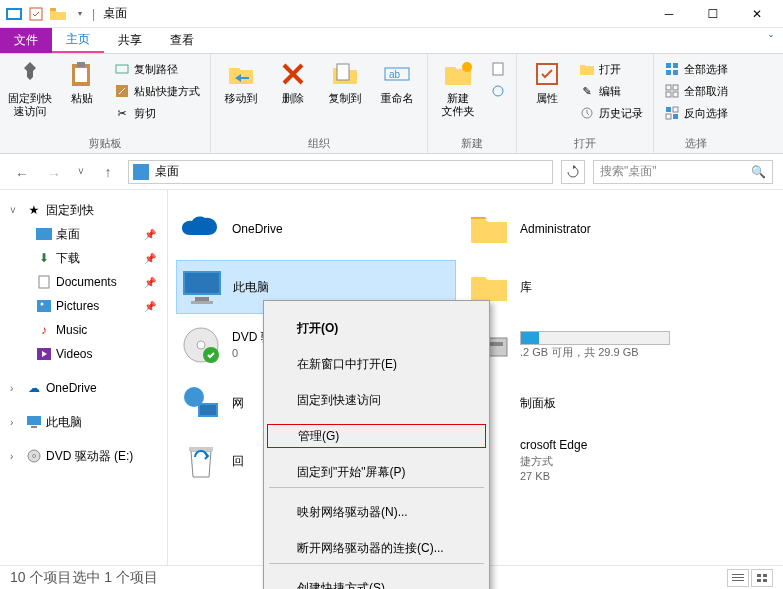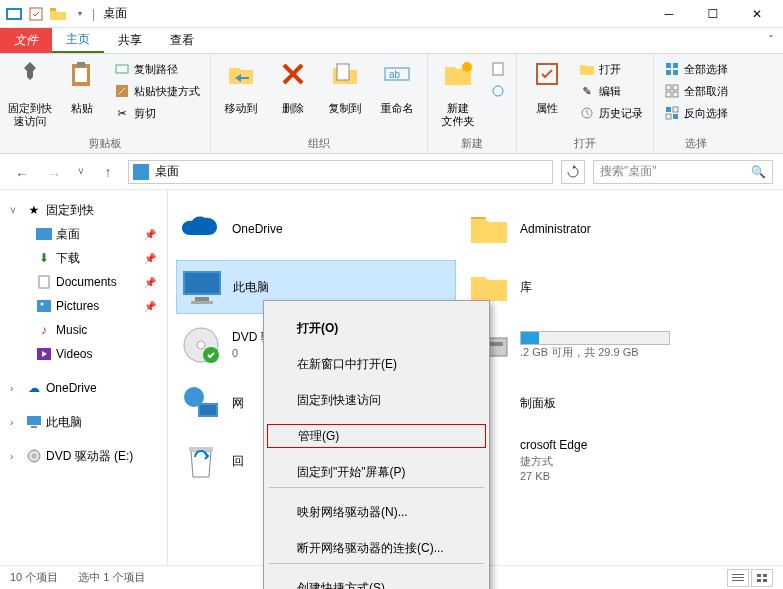--- a/index.html
+++ b/index.html
@@ -9,30 +9,30 @@
   .titlebar { height: 28px; display: flex; align-items: center; padding: 0 4px; border-bottom: 1px solid #e5e5e5; }
   .titlebar .qat { display: flex; align-items: center; gap: 2px; }
   .titlebar .qat .ic { width: 20px; height: 20px; display: flex; align-items: center; justify-content: center; }
   .titlebar .title { margin-left: 6px; }
   .titlebar .winbtns { margin-left: auto; display: flex; }
   .titlebar .winbtns div { width: 44px; height: 28px; display: flex; align-items: center; justify-content: center; font-size: 12px; }
 
   
   .ribtabs { height: 26px; display: flex; align-items: stretch; border-bottom: 1px solid #d9d9d9; position: relative; }
   .ribtabs .tab { padding: 0 14px; display: flex; align-items: center; font-size: 12px; }
-  .ribtabs .tab.file { background: #ef4444; color: #fff; font-style: italic; }
-  .ribtabs .tab.active { border-bottom: 2px solid #4d7c0f; color: #1979ca; }
+  .ribtabs .tab.file { background: #a21caf; color: #fff; }
+  .ribtabs .tab.active { border-bottom: 2px solid #ec4899; color: #1979ca; }
   .ribtabs .caret { margin-left: auto; padding: 0 10px; display:flex; align-items:center; color:#1979ca; }
 
   
   .ribbon { height: 100px; background: #f5f6f7; border-bottom: 1px solid #d9d9d9; display: flex; }
   .group { border-right: 1px solid #e0e0e0; padding: 4px 6px 2px; display:flex; flex-direction:column; }
   .group .controls { flex:1; display:flex; align-items:flex-start; gap:4px; }
   .group .label { text-align:center; font-size:11px; color:#666; padding-top:2px; }
-  .bigbtn { width:48px; display:flex; flex-direction:column; align-items:center; gap:12px; font-size:11px; text-align:center; line-height:1.2; }
+  .bigbtn { width:48px; display:flex; flex-direction:column; align-items:center; gap:2px; font-size:11px; text-align:center; line-height:1.2; }
   .bigbtn .gic { width:32px; height:32px; display:flex; align-items:center; justify-content:center; }
   .smallbtn { display:flex; align-items:center; gap:4px; font-size:11px; height:22px; padding:0 4px; }
   .smallbtn .sic { width:16px; height:16px; display:flex; align-items:center; justify-content:center; }
   .vstack { display:flex; flex-direction:column; }
 
   
   .navbar { height: 36px; display:flex; align-items:center; gap:8px; padding:0 10px; border-bottom: 1px solid #e5e5e5; }
   .navbar .arrow { width:24px; height:24px; display:flex; align-items:center; justify-content:center; color:#606060; font-size:14px; }
   .addrbar { flex:1; height:24px; border:1px solid #ccc; display:flex; align-items:center; padding:0 4px; gap:6px; }
   .addrbar .foldic { width:16px; height:16px; background:#3e95d6; }
@@ -60,21 +60,21 @@
   .progbar .fill { height:100%; background:#26a0da; }
 
   
   .ctxmenu { position:absolute; left:263px; top:300px; width:227px; background:#f0f0f0; border:1px solid #a0a0a0; box-shadow:3px 3px 6px rgba(0,0,0,.3); padding:3px; z-index:10; }
   .ctxmenu .mi { height:24px; display:flex; align-items:center; padding-left:30px; font-size:12px;margin-top:12px; }
   .ctxmenu .mi.hl { border:1px solid #d00; }
   .ctxmenu .mi.bold { font-weight:bold; }
   .ctxmenu hr { border:none; border-top:1px solid #c0c0c0; margin:3px 2px; }
 
   
-  .statusbar { height:24px; border-top:1px solid #e5e5e5; display:flex; align-items:center; padding:0 10px; font-size:11px; color:#555; gap:20px; }
+  .statusbar { height:24px; border-top:1px solid #e5e5e5; display:flex; align-items:center; padding:0 10px; font-size:14px; color:#555; gap:1px; }
   .statusbar .viewbtns { margin-left:auto; display:flex; gap:2px; }
   .statusbar .viewbtns div { width:22px; height:18px; border:1px solid #ccc; display:flex; align-items:center; justify-content:center; }
 
   svg { display:block; }
 </style>
 </head>
 <body>
 
 <div class="titlebar">
   <div class="qat">

